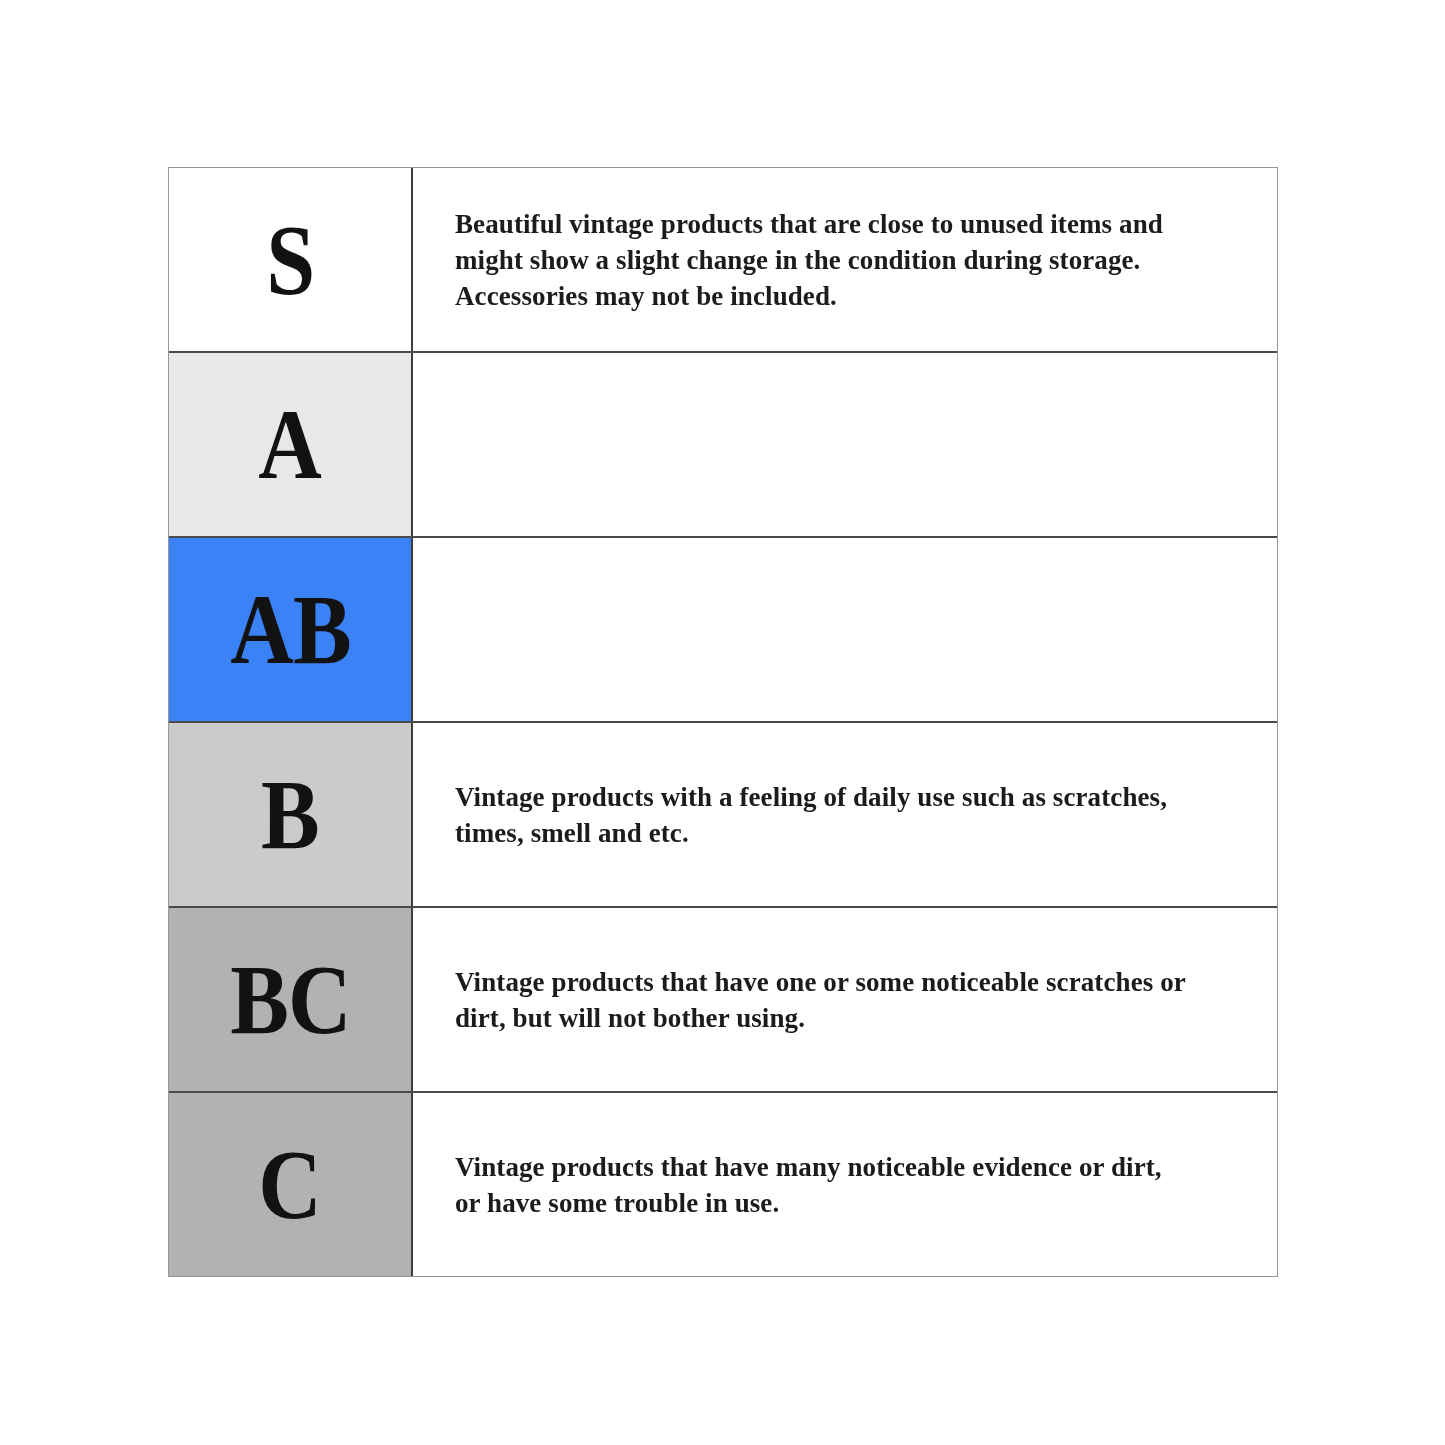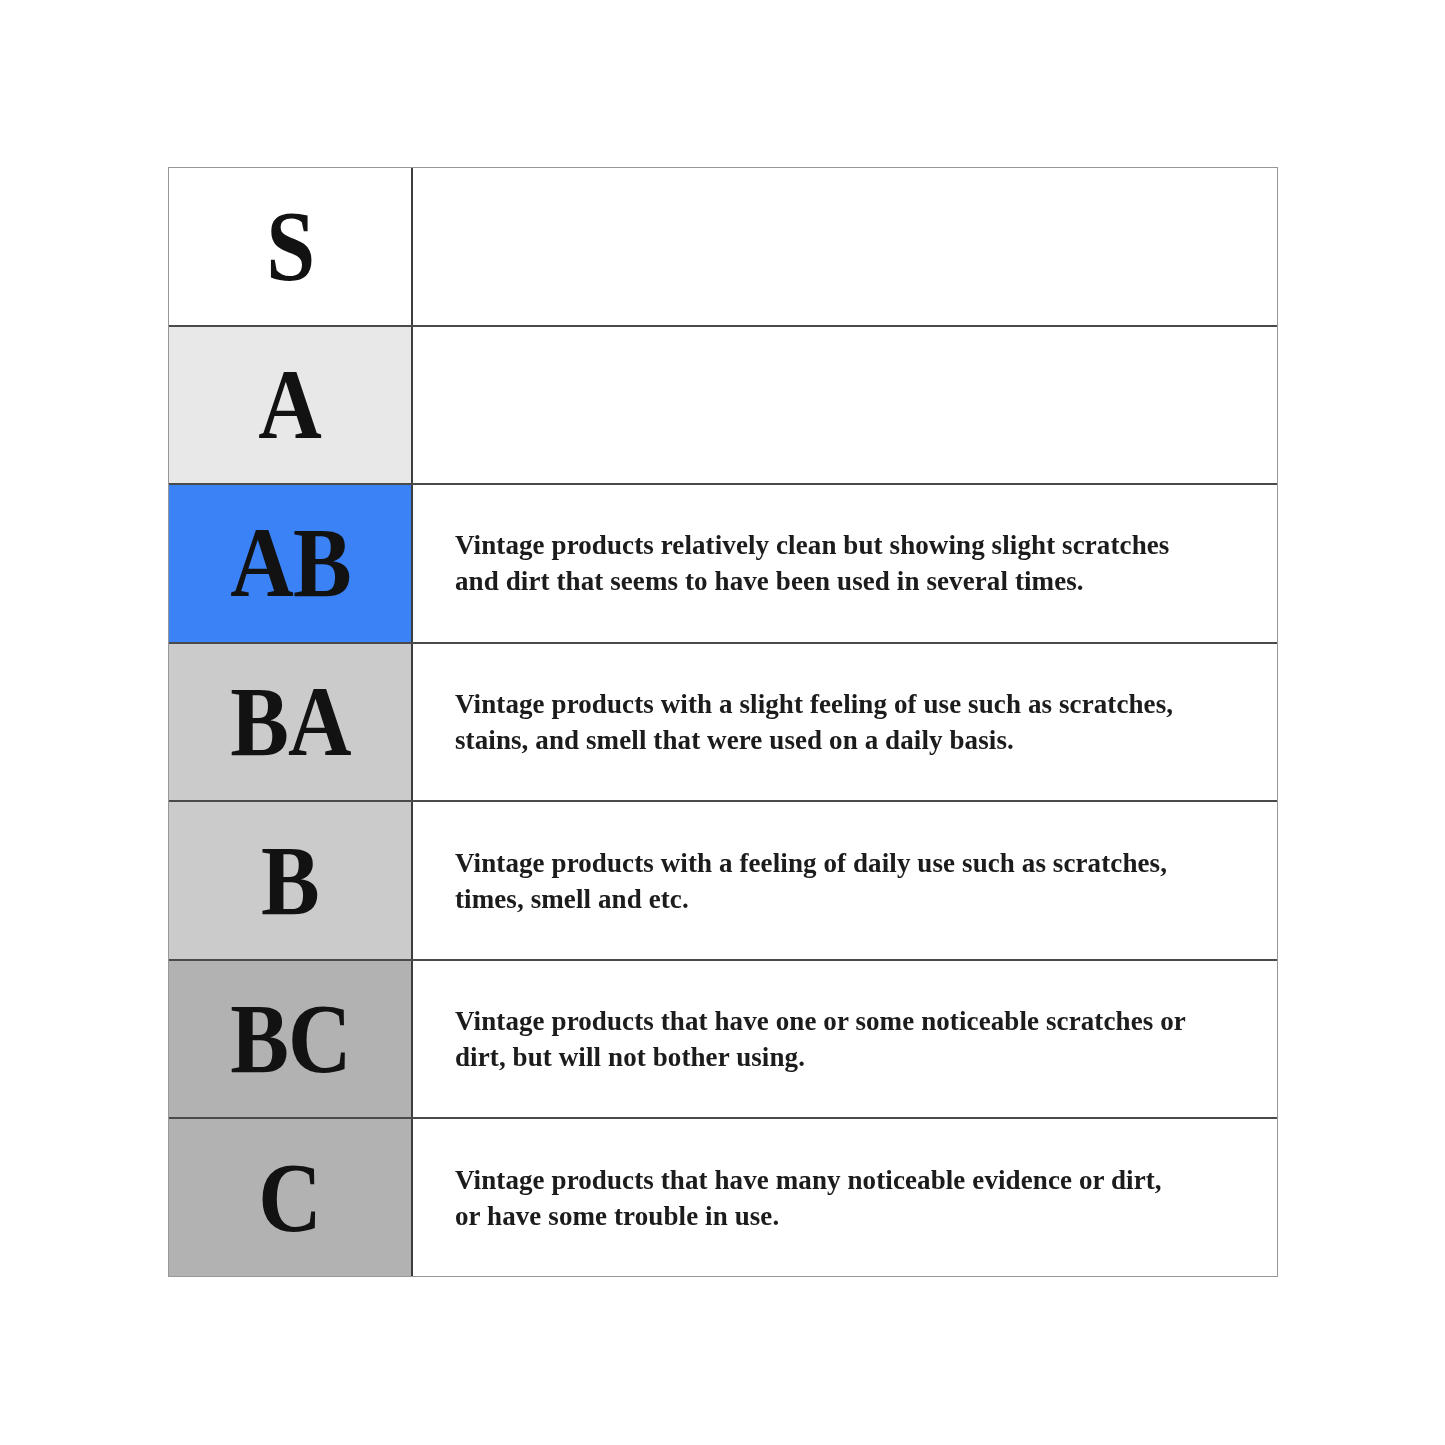--- a/index.html
+++ b/index.html
@@ -71,47 +71,39 @@
 </style>
 </head>
 <body>
 
 <div class="grading-table">
 
   <div class="grade-row">
     <div class="grade-cell" style="background-color: rgb(255, 255, 255);">
       <span class="grade-letter">S</span>
     </div>
+    <div class="desc-cell">
+      <span class="desc-text">Beautiful vintage products that are close to unused items and
+might show a slight change in the condition during storage.
+Accessories may not be included.</span>
+    </div>
   </div>
 
   <div class="grade-row">
     <div class="grade-cell" style="background-color: rgb(232, 232, 232);">
       <span class="grade-letter">A</span>
     </div>
   </div>
 
   <div class="grade-row">
     <div class="grade-cell" style="background-color: #3b82f6;">
       <span class="grade-letter">AB</span>
     </div>
-    <div class="desc-cell">
-      <span class="desc-text">Vintage products relatively clean but showing slight scratches
-and dirt that seems to have been used in several times.</span>
-    </div>
   </div>
 
-  <div class="grade-row">
-    <div class="grade-cell" style="background-color: rgb(203, 203, 203);">
-      <span class="grade-letter">BA</span>
-    </div>
-    <div class="desc-cell">
-      <span class="desc-text">Vintage products with a slight feeling of use such as scratches,
-stains, and smell that were used on a daily basis.</span>
-    </div>
-  </div>
 
   <div class="grade-row">
     <div class="grade-cell" style="background-color: rgb(203, 203, 203);">
       <span class="grade-letter">B</span>
     </div>
     <div class="desc-cell">
       <span class="desc-text">Vintage products with a feeling of daily use such as scratches,
 times, smell and etc.</span>
     </div>
   </div>

